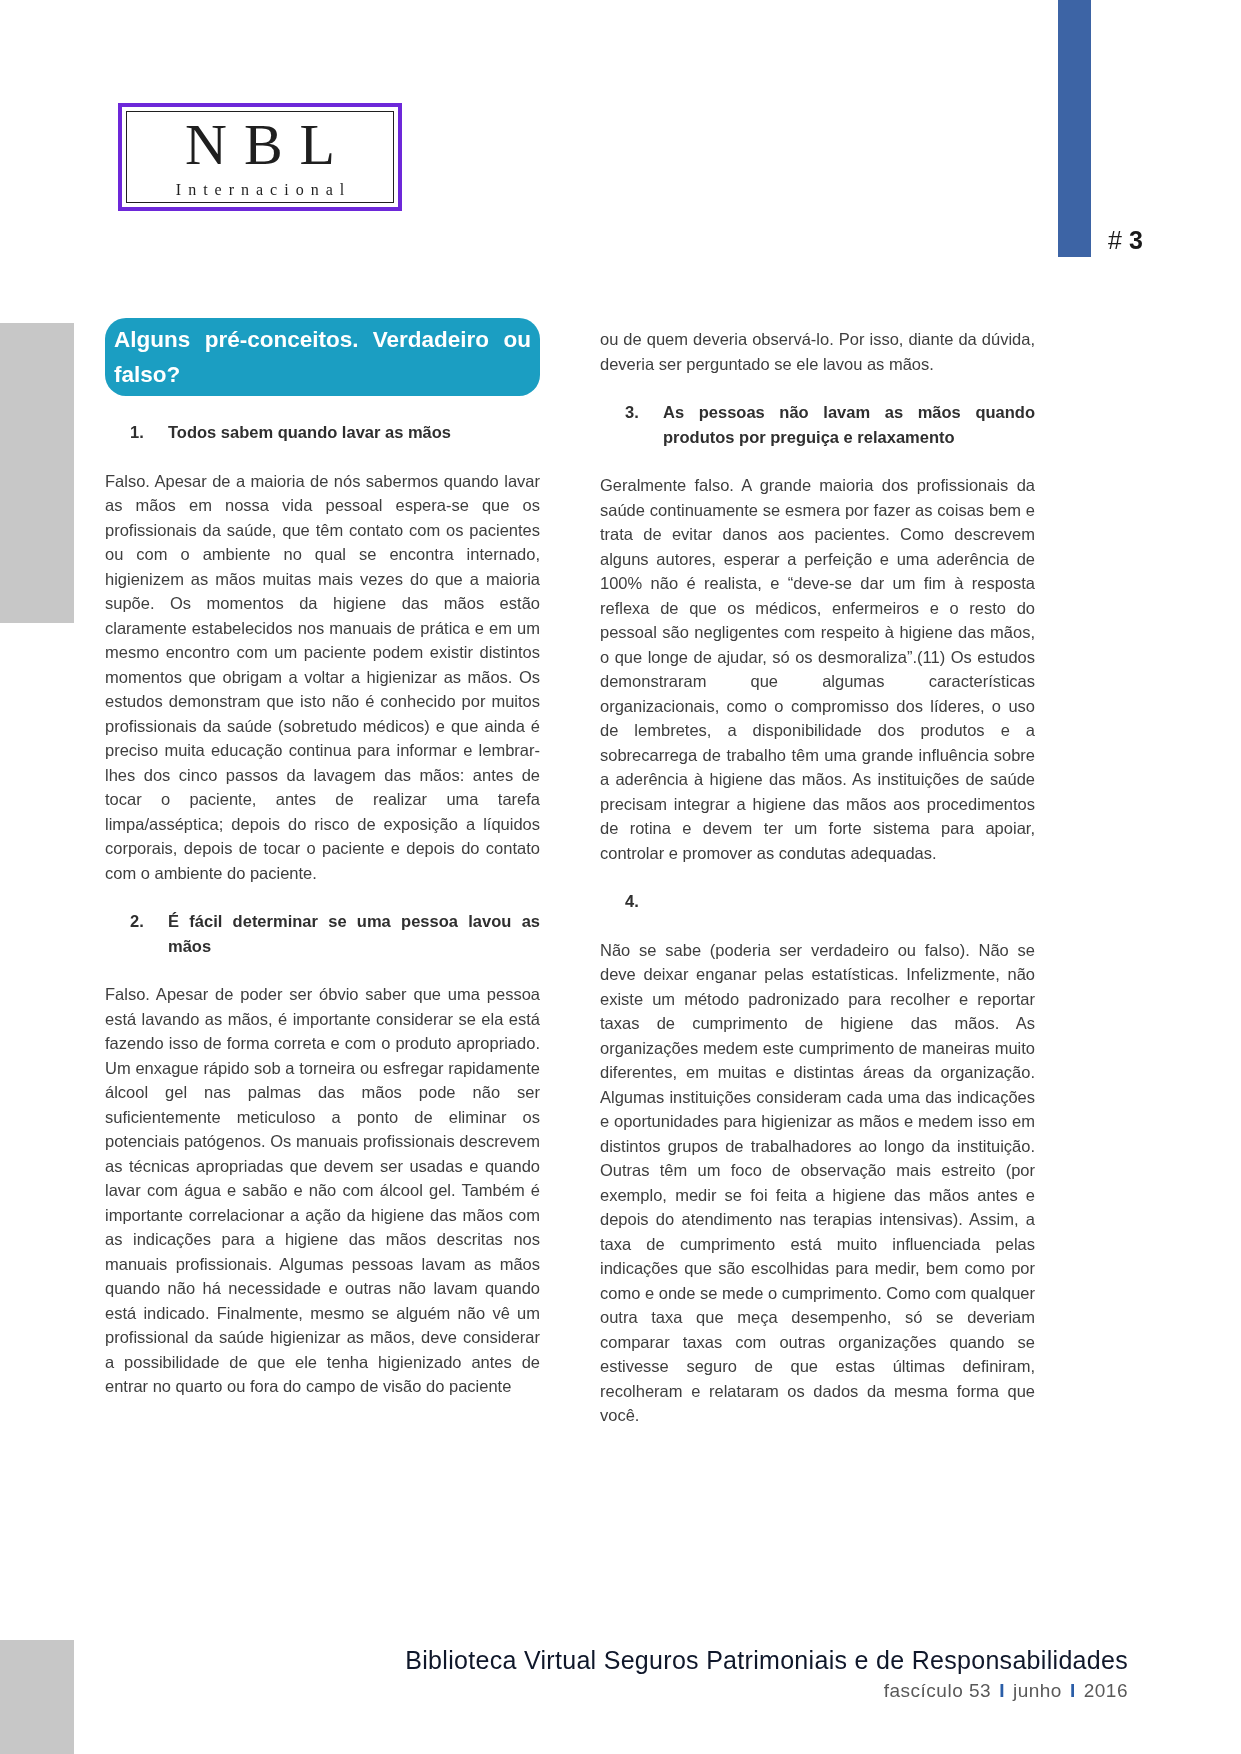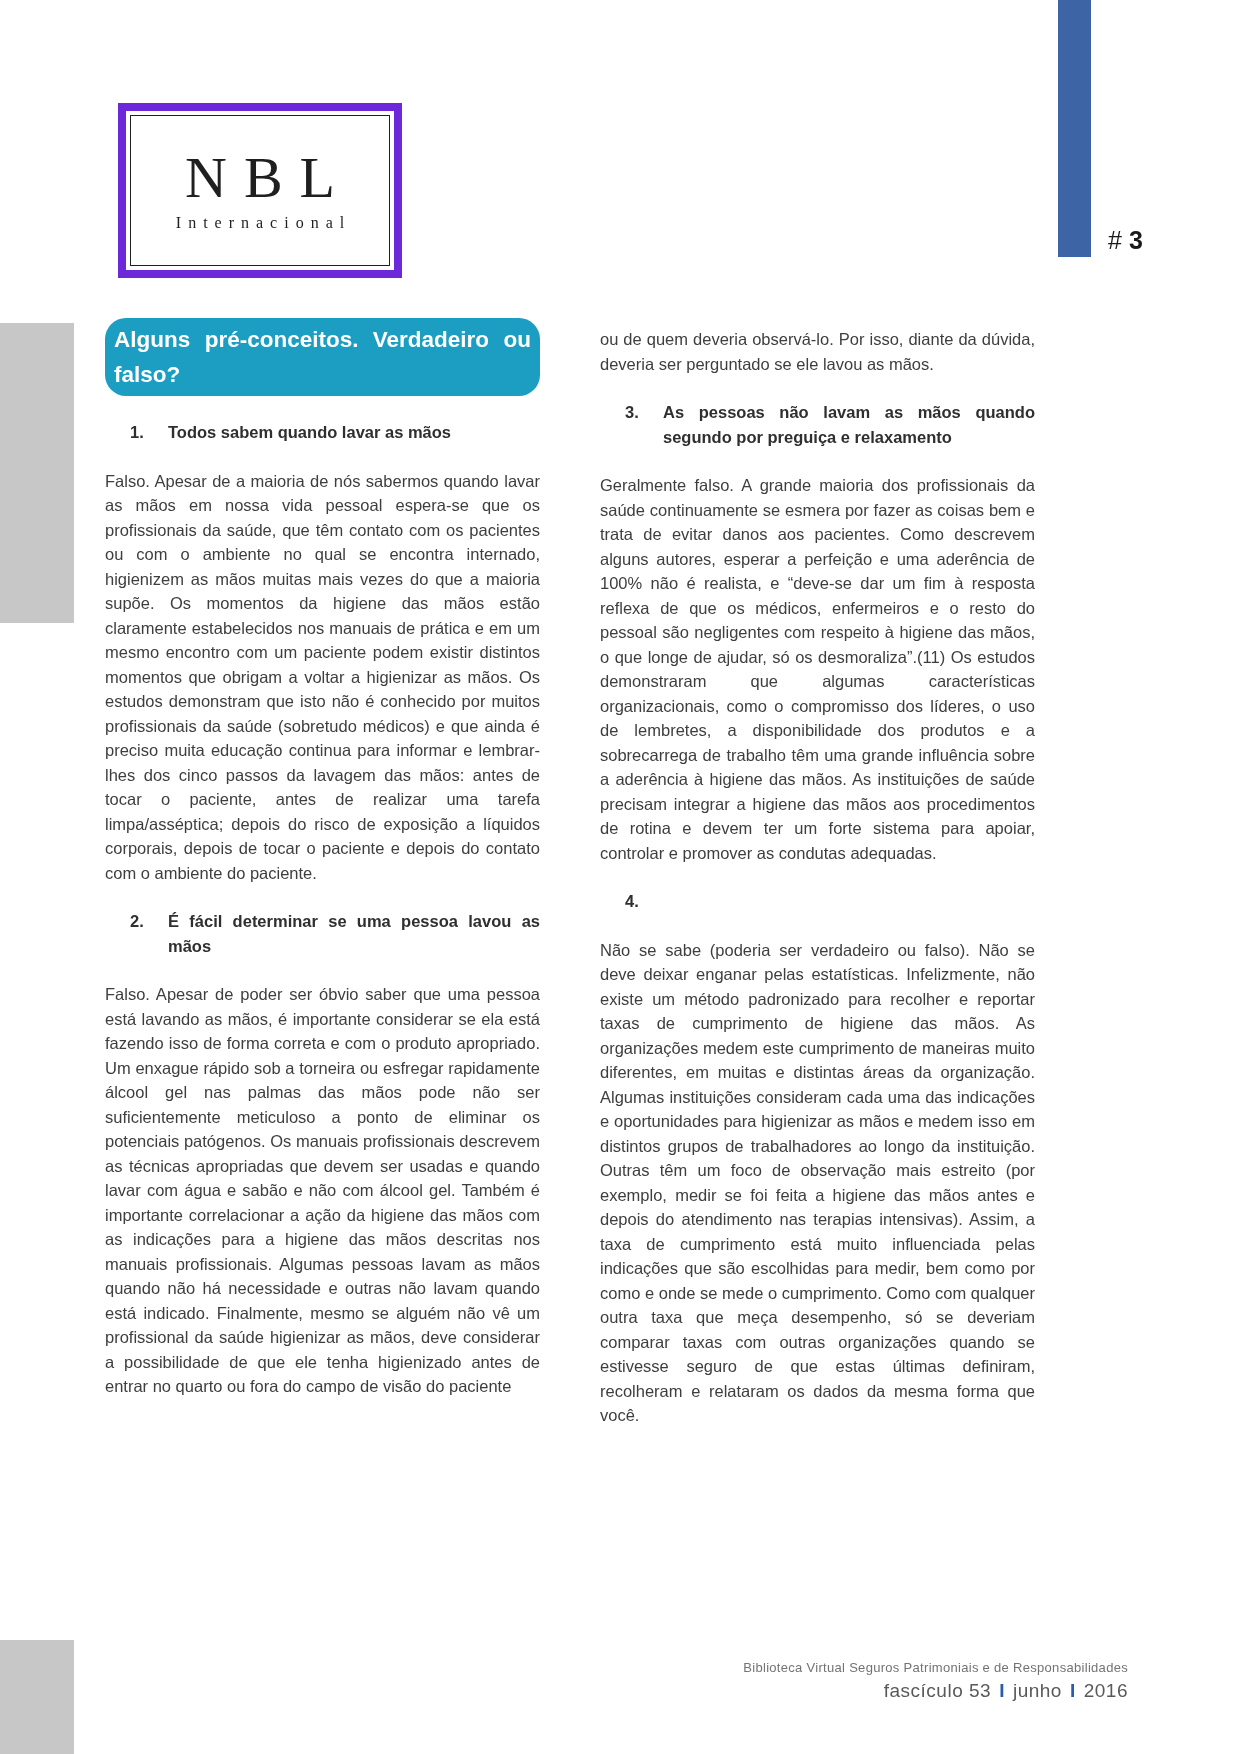--- a/index.html
+++ b/index.html
@@ -3,22 +3,22 @@
 <meta charset="utf-8">
 <style>
   html,body { margin:0; padding:0; background:#ffffff; }
   .page {
     position:relative; width:1241px; height:1754px; background:#ffffff;
     overflow:hidden; font-family:"Liberation Sans", sans-serif;
   }
 
   
   .logo-box {
-    position:absolute; left:118px; top:103px; width:284px; height:175px;
-    border:8px solid #6d28d9; box-sizing:border-box; padding:4px; background:#fff;
+    position:absolute; left:118px; top:103px; width:284px; height:108px;
+    border:4px solid #6d28d9; box-sizing:border-box; padding:4px; background:#fff;
   }
   .logo-inner {
     width:100%; height:100%; border:1px solid #1f1f1f; box-sizing:border-box;
     display:flex; flex-direction:column; align-items:center; justify-content:center;
     font-family:"Liberation Serif", serif; color:#1f1f1f;
   }
   .logo-title { font-size:58px; line-height:1; letter-spacing:17px; padding-left:17px; }
   .logo-subtitle { font-size:16px; letter-spacing:7px; padding-left:7px; margin-top:7px; }
 
   
@@ -45,21 +45,21 @@
     padding:4px 9px; text-align:justify;border-radius:21px;
   }
 
   .item { display:flex; margin:24px 0; padding-left:25px; font-weight:bold; color:#2f2f2f; }
   .item-num { width:38px; flex:none; }
   .item-title { flex:1; text-align:justify; }
   .item.tight { margin-top:2px; }
 
   
   .footer { position:absolute; right:113px; bottom:52px; text-align:right; white-space:nowrap; }
-  .footer-line1 { color:#737373; font-size:13px; letter-spacing:0.3px; }
+  .footer-line1 { color:#0f172a; font-size:25px; letter-spacing:0.3px; }
   .footer-line2 { margin-top:5px; color:#595959; font-size:19px; letter-spacing:0.5px; }
   .footer-line2 .sep { color:#2a5da7; font-weight:bold; margin:0 8px; }
 </style>
 </head>
 <body>
 
 <div class="page">
 
   <div class="logo-box">
     <div class="logo-inner">
@@ -95,21 +95,21 @@
       </div>
 
       <p>Falso. Apesar de poder ser óbvio saber que uma pessoa está lavando as mãos, é importante considerar se ela está fazendo isso de forma correta e com o produto apropriado. Um enxague rápido sob a torneira ou esfregar rapidamente álcool gel nas palmas das mãos pode não ser suficientemente meticuloso a ponto de eliminar os potenciais patógenos. Os manuais profissionais descrevem as técnicas apropriadas que devem ser usadas e quando lavar com água e sabão e não com álcool gel. Também é importante correlacionar a ação da higiene das mãos com as indicações para a higiene das mãos descritas nos manuais profissionais. Algumas pessoas lavam as mãos quando não há necessidade e outras não lavam quando está indicado. Finalmente, mesmo se alguém não vê um profissional da saúde higienizar as mãos, deve considerar a possibilidade de que ele tenha higienizado antes de entrar no quarto ou fora do campo de visão do paciente</p>
     </div>
 
     <div class="col col-right">
       <p>ou de quem deveria observá-lo. Por isso, diante da dúvida, deveria ser perguntado se ele lavou as mãos.</p>
 
       <div class="item tight">
         <span class="item-num">3.</span>
-        <span class="item-title">As pessoas não lavam as mãos quando segundo por preguiça e relaxamento</span>
+        <span class="item-title">As pessoas não lavam as mãos quando produtos por preguiça e relaxamento</span>
       </div>
 
       <p>Geralmente falso. A grande maioria dos profissionais da saúde continuamente se esmera por fazer as coisas bem e trata de evitar danos aos pacientes. Como descrevem alguns autores, esperar a perfeição e uma aderência de 100% não é realista, e “deve-se dar um fim à resposta reflexa de que os médicos, enfermeiros e o resto do pessoal são negligentes com respeito à higiene das mãos, o que longe de ajudar, só os desmoraliza”.(11) Os estudos demonstraram que algumas características organizacionais, como o compromisso dos líderes, o uso de lembretes, a disponibilidade dos produtos e a sobrecarrega de trabalho têm uma grande influência sobre a aderência à higiene das mãos. As instituições de saúde precisam integrar a higiene das mãos aos procedimentos de rotina e devem ter um forte sistema para apoiar, controlar e promover as condutas adequadas.</p>
 
       <div class="item">
         <span class="item-num">4.</span>
       </div>
 
       <p>Não se sabe (poderia ser verdadeiro ou falso). Não se deve deixar enganar pelas estatísticas. Infelizmente, não existe um método padronizado para recolher e reportar taxas de cumprimento de higiene das mãos. As organizações medem este cumprimento de maneiras muito diferentes, em muitas e distintas áreas da organização. Algumas instituições consideram cada uma das indicações e oportunidades para higienizar as mãos e medem isso em distintos grupos de trabalhadores ao longo da instituição. Outras têm um foco de observação mais estreito (por exemplo, medir se foi feita a higiene das mãos antes e depois do atendimento nas terapias intensivas). Assim, a taxa de cumprimento está muito influenciada pelas indicações que são escolhidas para medir, bem como por como e onde se mede o cumprimento. Como com qualquer outra taxa que meça desempenho, só se deveriam comparar taxas com outras organizações quando se estivesse seguro de que estas últimas definiram, recolheram e relataram os dados da mesma forma que você.</p>
     </div>

